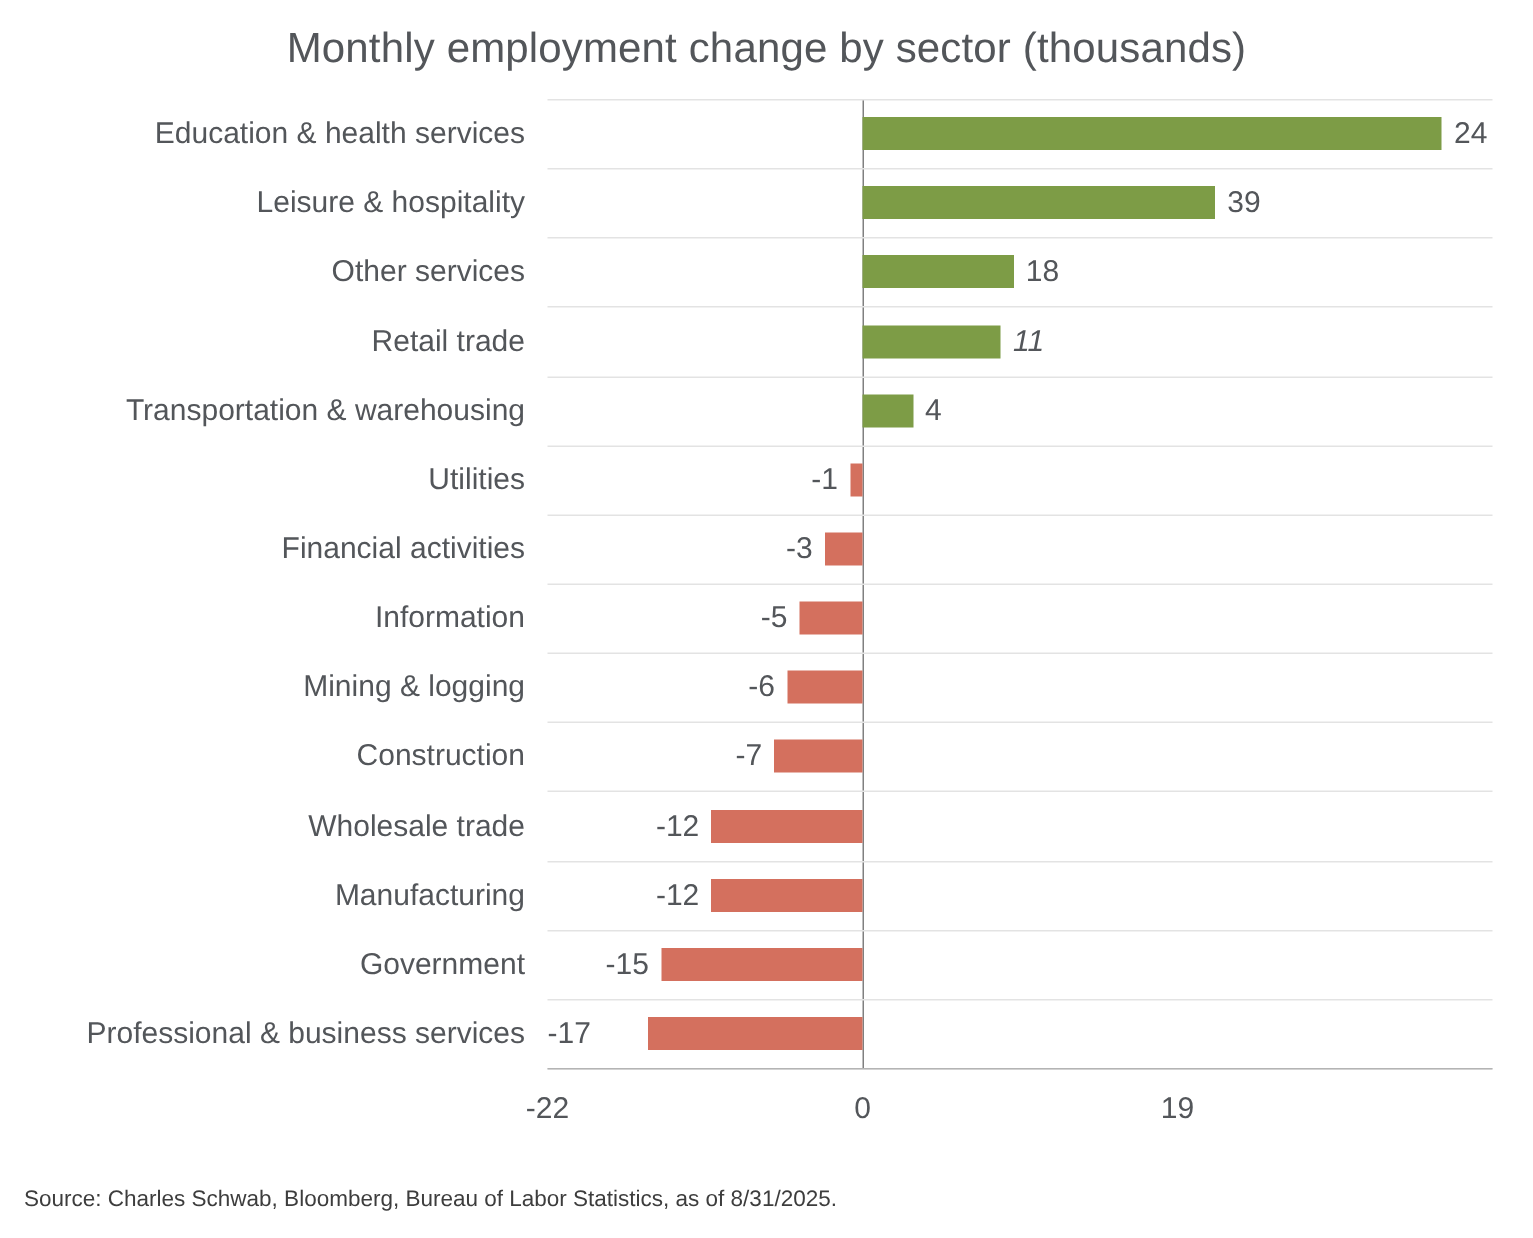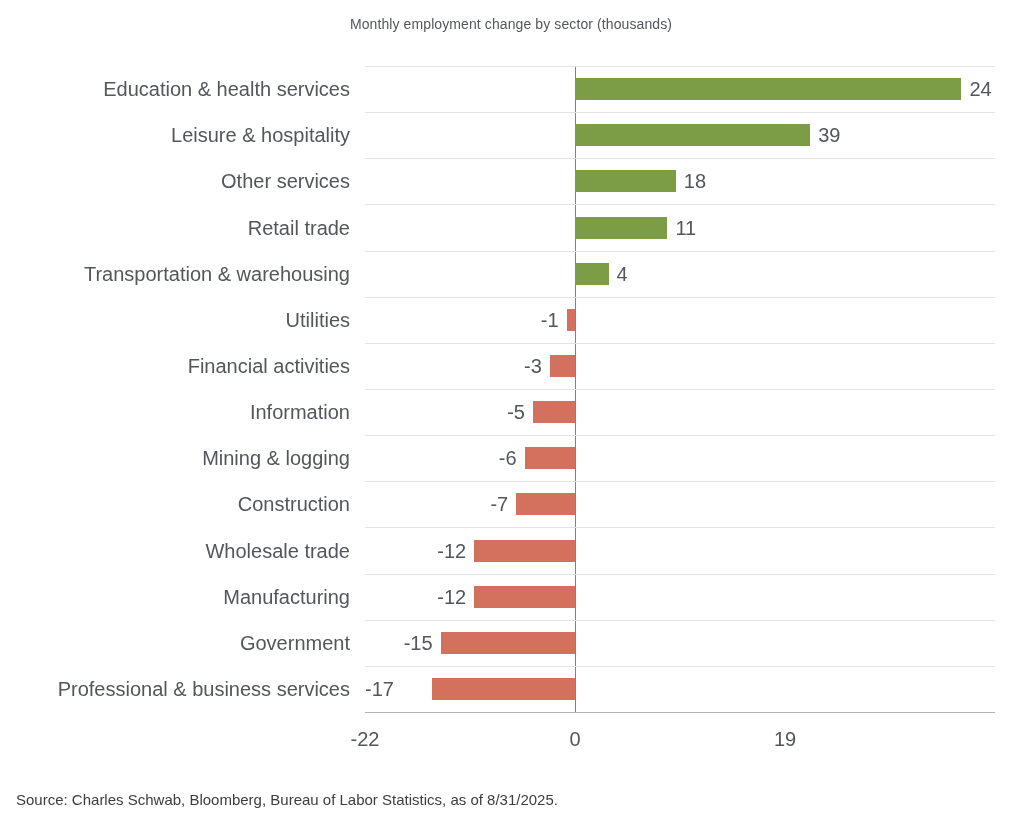--- a/index.html
+++ b/index.html
@@ -21,21 +21,21 @@
     width: 1022px;
     height: 825px;
   }
   
   .chart-title {
     position: absolute;
     left: 0;
     top: 16px;
     width: 1022px;
     text-align: center;
-    font-size: 14px;
+    font-size: 28px;
     color: #53565a;
     letter-spacing: 0.1px;
   }
   
   .plot-area {
     position: absolute;
     left: 365px;
     top: 66px;
     width: 630px;
     height: 646px;
@@ -153,21 +153,21 @@
       <div class="grid-line" style="top: 554px;"></div>
       <div class="grid-line" style="top: 600px;"></div>
       <div class="grid-line" style="top: 646px;"></div>
       <div class="bar pos" style="left: 210px; width: 386.4px; top: 12.0714px;"></div>
       <div class="bar-value" style="top: 12.0714px; left: 604.4px;">24</div>
       <div class="bar pos" style="left: 210px; width: 235.2px; top: 58.2143px;"></div>
       <div class="bar-value" style="top: 58.2143px; left: 453.2px;">39</div>
       <div class="bar pos" style="left: 210px; width: 100.8px; top: 104.357px;"></div>
       <div class="bar-value" style="top: 104.357px; left: 318.8px;">18</div>
       <div class="bar pos" style="left: 210px; width: 92.4px; top: 150.5px;"></div>
-      <div class="bar-value" style="top: 150.5px; left: 310.4px;">11</div>
+      <div class="bar-value" style="top: 150.5px; left: 310.4px; font-style: italic;">11</div>
       <div class="bar pos" style="left: 210px; width: 33.6px; top: 196.643px;"></div>
       <div class="bar-value" style="top: 196.643px; left: 251.6px;">4</div>
       <div class="bar neg" style="left: 201.6px; width: 8.4px; top: 242.786px;"></div>
       <div class="bar-value" style="top: 242.786px; left: 0px; width: 193.6px; text-align: right;">-1</div>
       <div class="bar neg" style="left: 184.8px; width: 25.2px; top: 288.929px;"></div>
       <div class="bar-value" style="top: 288.929px; left: 0px; width: 176.8px; text-align: right;">-3</div>
       <div class="bar neg" style="left: 168px; width: 42px; top: 335.071px;"></div>
       <div class="bar-value" style="top: 335.071px; left: 0px; width: 160px; text-align: right;">-5</div>
       <div class="bar neg" style="left: 159.6px; width: 50.4px; top: 381.214px;"></div>
       <div class="bar-value" style="top: 381.214px; left: 0px; width: 151.6px; text-align: right;">-6</div>

